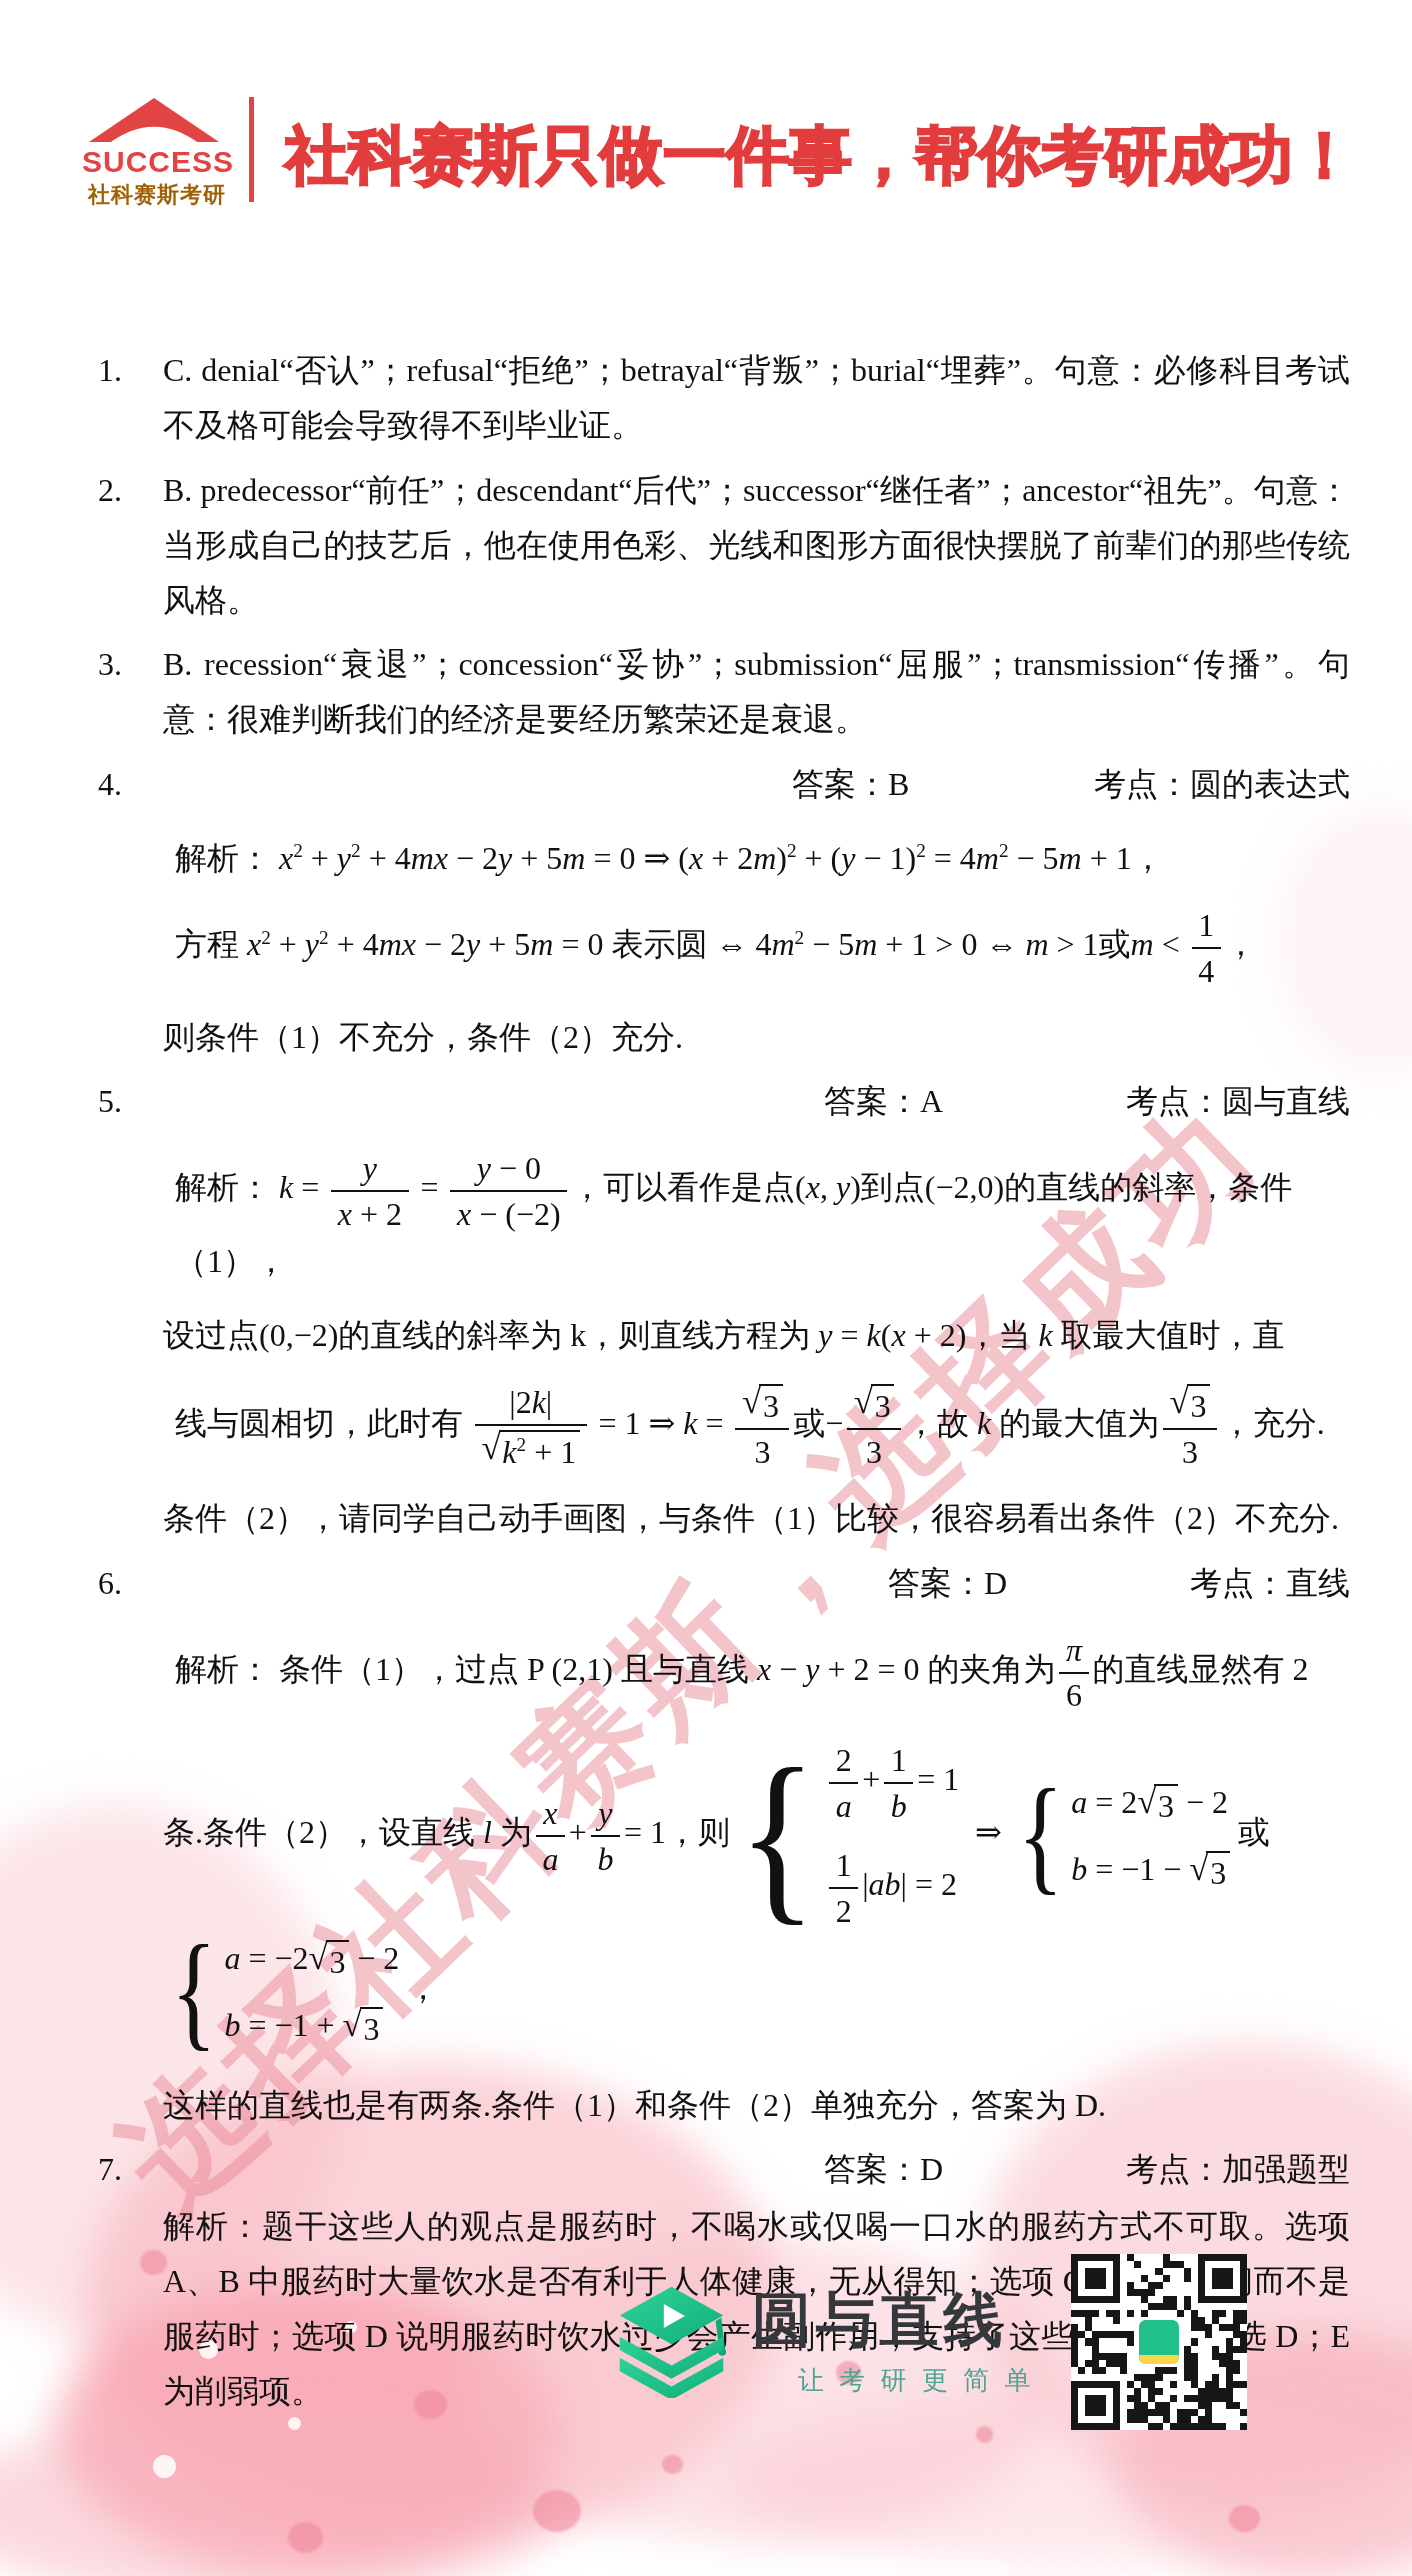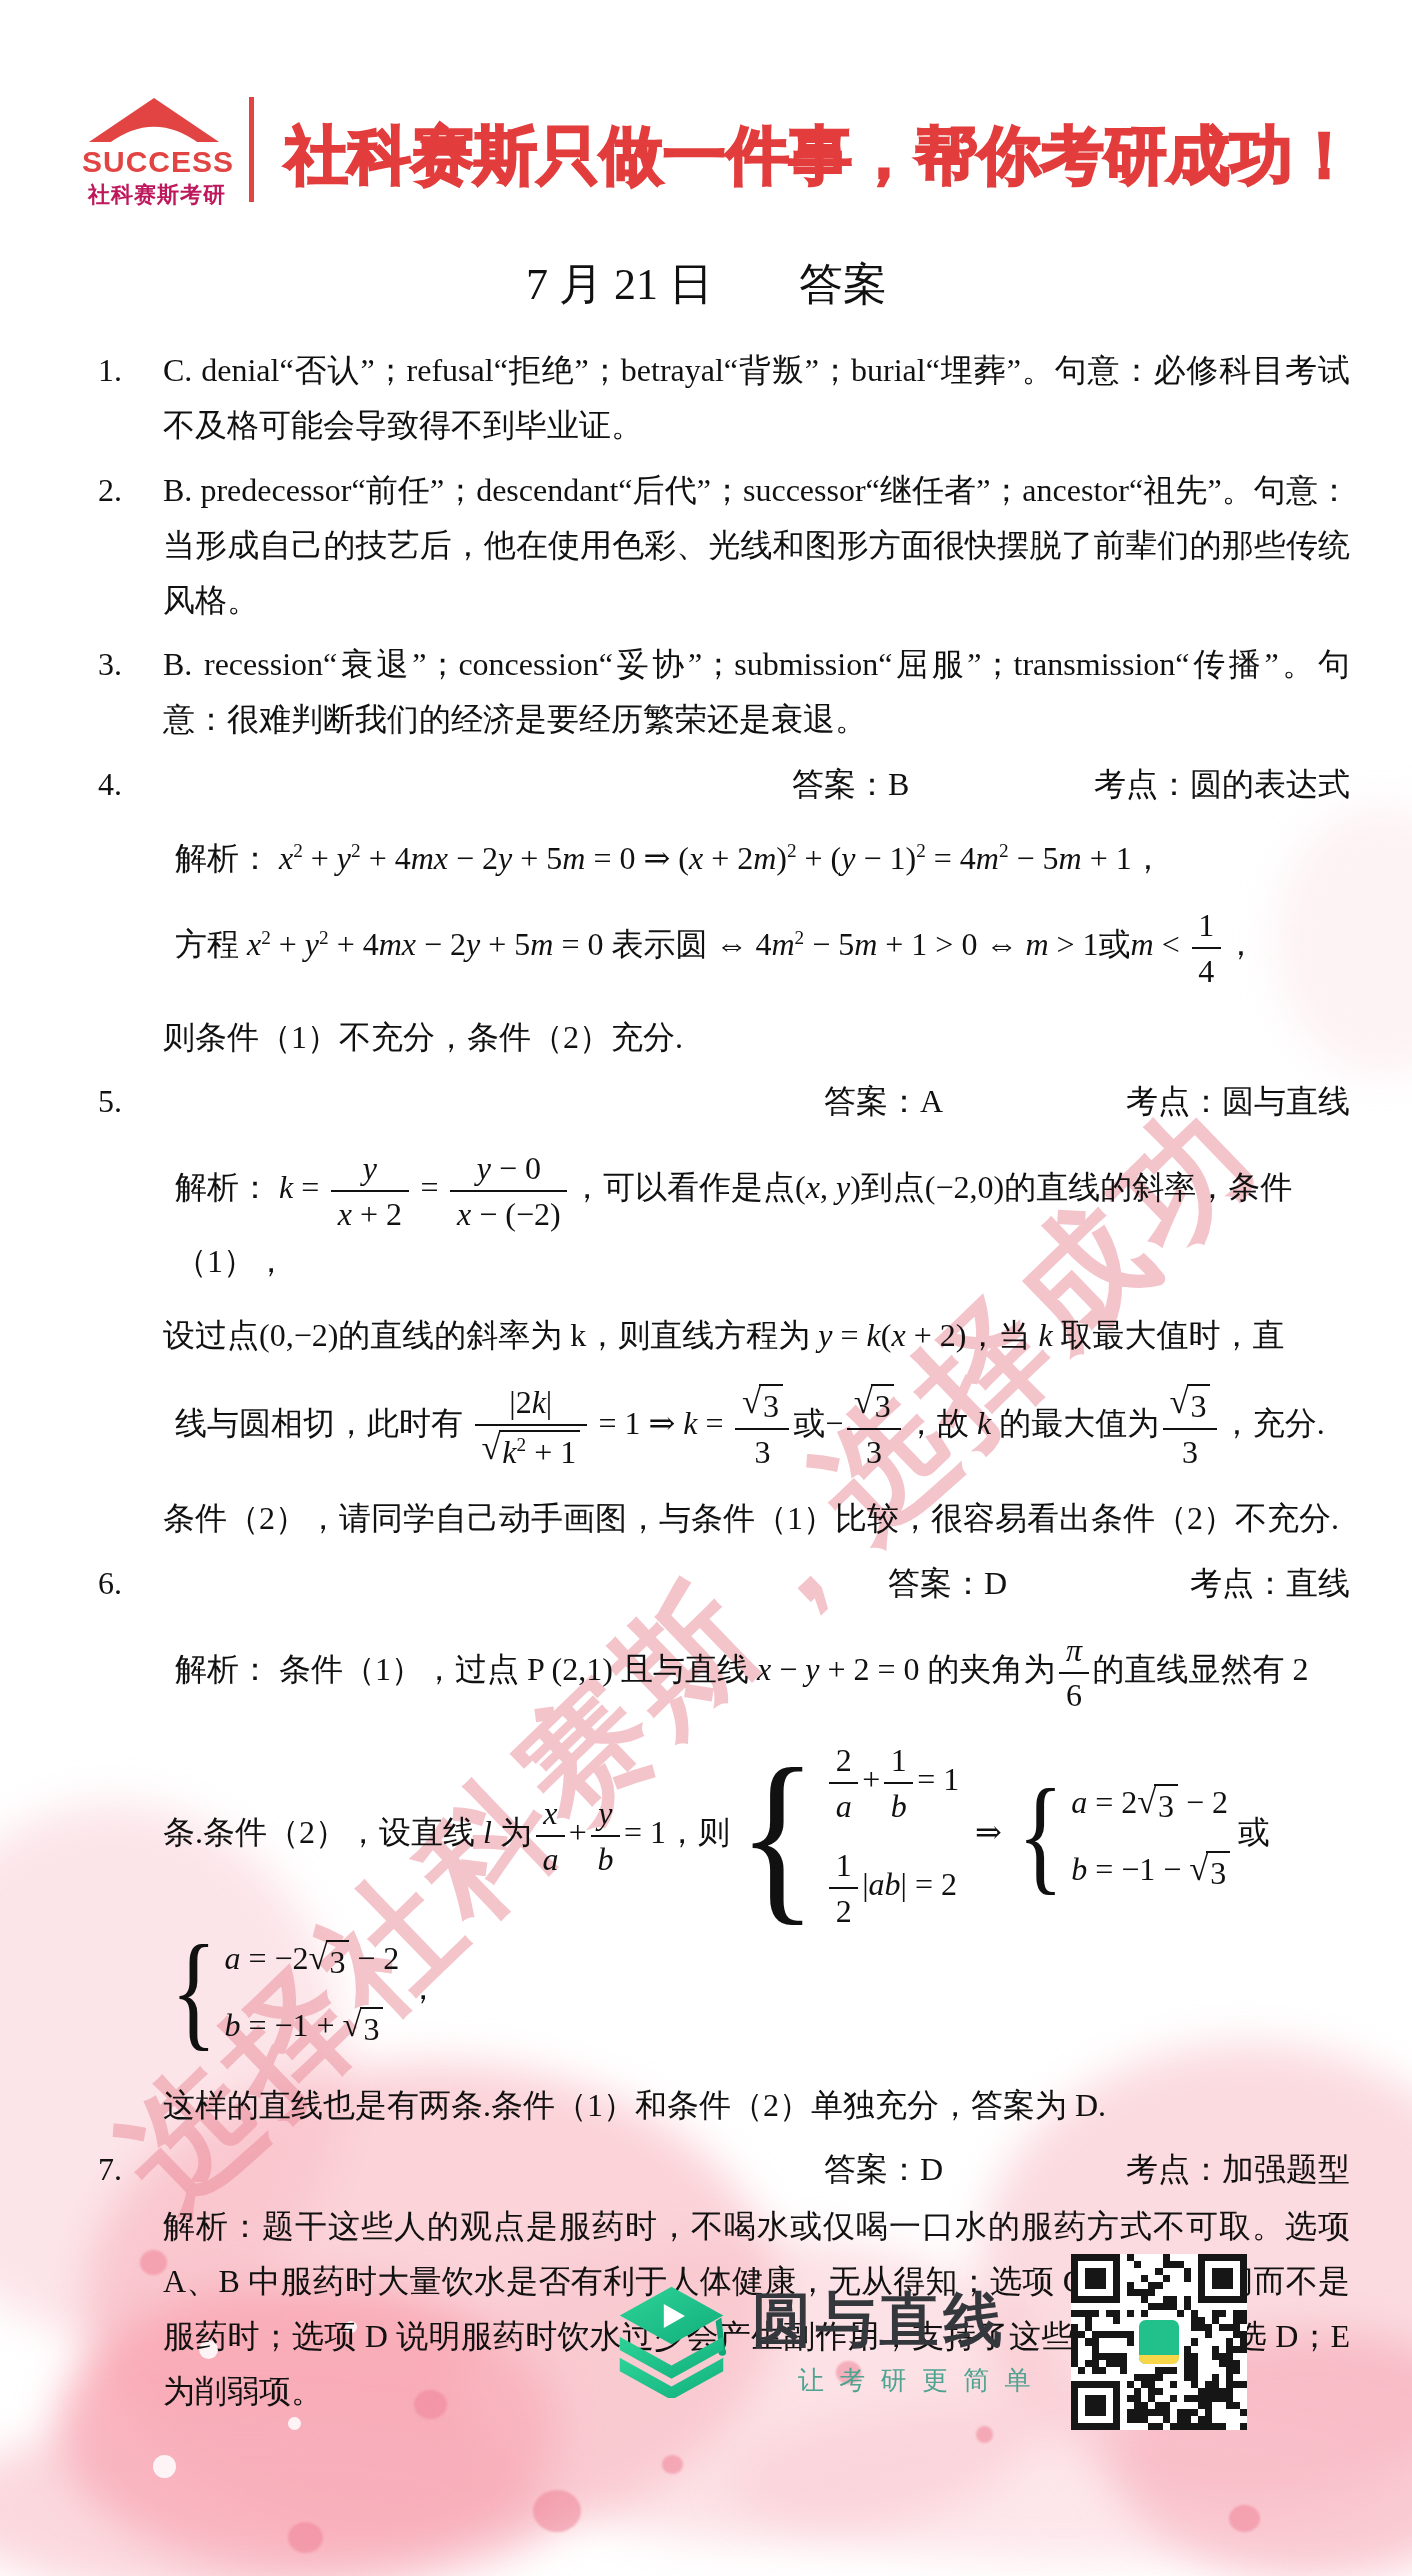--- a/index.html
+++ b/index.html
@@ -41,21 +41,21 @@
     transform:translate(-50%,-50%) rotate(-44deg);
     white-space:nowrap; font-family:"Liberation Sans","DejaVu Sans",sans-serif;
     font-weight:700; font-size:130px; letter-spacing:7.7px;
     color:rgba(233,138,152,0.5); pointer-events:none;
   }
 
   
   .hdr-logo{position:absolute; left:82px; top:96px; width:144px; text-align:right; z-index:2;}
   .hdr-logo svg{display:block; margin:0 auto;}
   .hdr-brand{font-family:"Liberation Sans","DejaVu Sans",sans-serif; font-weight:800; font-size:30px; color:#E24444; letter-spacing:1px; line-height:1.05; margin-top:1.9px;}
-  .hdr-sub{font-family:"Liberation Sans","DejaVu Sans",sans-serif; font-weight:700; font-size:22px; color:#be185d; letter-spacing:1px; margin-top:2.9px;}
+  .hdr-sub{font-family:"Liberation Sans","DejaVu Sans",sans-serif; font-weight:700; font-size:22px; color:#a16207; letter-spacing:1px; margin-top:2.9px;}
   .hdr-divider{position:absolute; left:249px; top:97px; width:4.8px; height:105px; background:#E24444; z-index:2;}
   .hdr-slogan{
     position:absolute; left:285px; top:113px; z-index:2;
     font-family:"Liberation Sans","DejaVu Sans",sans-serif;
     font-size:63px; font-weight:900; color:#E23C3C;
     -webkit-text-stroke:2.3px #E23C3C; white-space:nowrap;
   }
 
   
   .title{position:absolute; left:0; right:0; top:255px; text-align:center; font-size:44px; z-index:2;}
@@ -139,24 +139,20 @@
         <polygon points="2,48 70,2 138,48" fill="#E24444"></polygon>
         <path d="M22,50 Q70,14 118,50 Z" fill="#ffffff"></path>
       </svg>
     </span>
     <div class="hdr-brand">SUCCESS</div>
     <div class="hdr-sub">社科赛斯考研</div>
   </div>
   <div class="hdr-divider"></div>
   <div class="hdr-slogan">社科赛斯只做一件事，帮你考研成功！</div>
 
-  <div class="title">
-    <span class="t-date">7 月 21 日</span>
-    <span class="t-label">答案</span>
-  </div>
 
   <div class="items">
     <div class="item">
       <div class="num">1.</div>
       <div class="content">
 
       <div class="para text">C. denial“否认”；refusal“拒绝”；betrayal“背叛”；burial“埋葬”。句意：必修科目考试不及格可能会导致得不到毕业证。</div>
         </div>
     </div>
 

